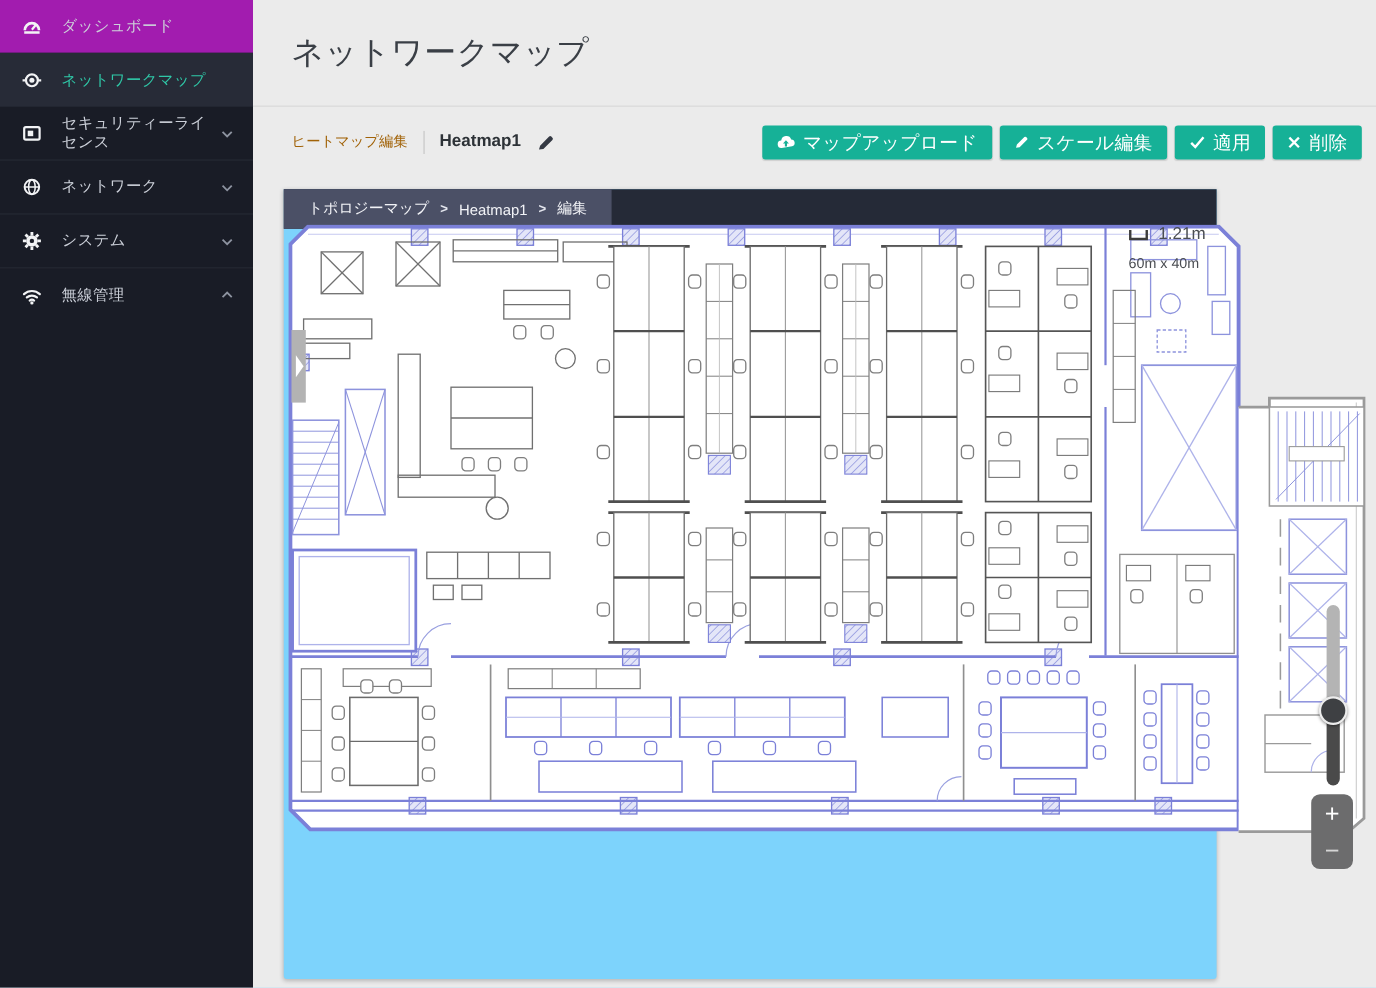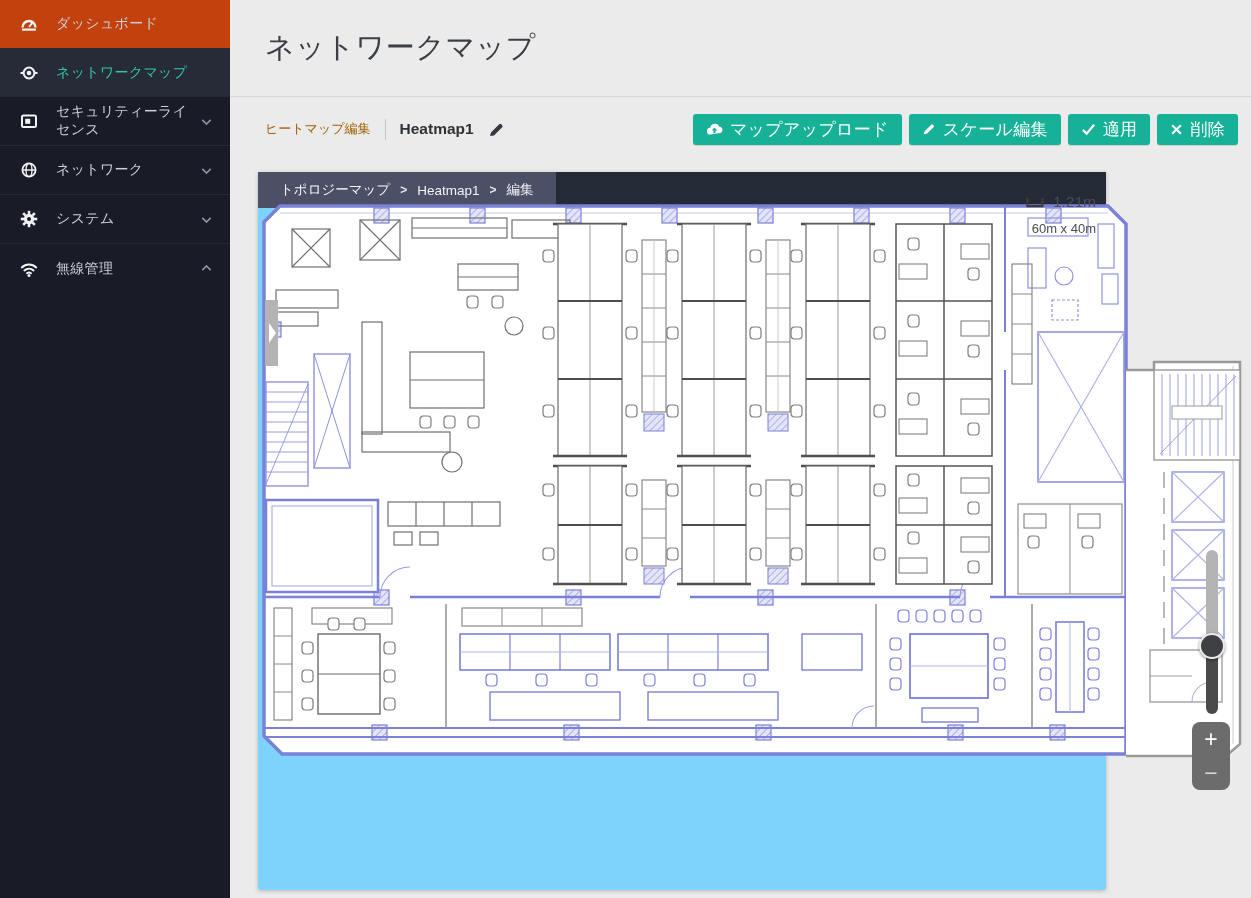--- a/index.html
+++ b/index.html
@@ -5,21 +5,21 @@
   * { box-sizing: border-box; }
   html,body { margin:0; padding:0; }
   body {
     width:1251px; height:898px; position:relative; overflow:hidden;
     background:#ebebeb;
     font-family:"Liberation Sans","DejaVu Sans",sans-serif;
   }
   
   .sidebar { position:absolute; left:0; top:0; width:230px; height:898px; background:#191c26; }
   .nav-item { display:flex; align-items:center; height:49px; padding:0 16px 0 19px; cursor:pointer; }
-  .nav-item.dashboard { background:#c2410c; height:48px; }
+  .nav-item.dashboard { background:#a21caf; height:48px; }
   .nav-item.active { background:#272b37; }
   .nav-item.bordered { border-bottom:1px solid #262a34; }
   .nav-icon { width:20px; height:18px; margin-right:17px; flex:none; display:flex; align-items:center; justify-content:center; color:#f2f3f5; }
   .nav-label { font-size:14px; color:#ccd0d9; flex:1; letter-spacing:.3px; }
   .nav-item.active .nav-label { color:#2fc7a7; }
   .nav-chevron { width:15px; height:15px; color:#8d93a0; flex:none; }
   .nav-sub { padding-top:10px; }
   .sub-item { height:34px; display:flex; align-items:center; padding-left:47px; font-size:13.5px; color:#b4b9c4; cursor:pointer; letter-spacing:.3px; }
   
   .main { position:absolute; left:230px; top:0; width:1021px; height:898px; }
@@ -39,21 +39,21 @@
   
   .panel { position:absolute; left:28px; top:172px; width:848px; height:718px; background:#7dd3fc;
            box-shadow:0 1px 4px rgba(0,0,0,.22); border-radius:0 0 3px 3px; }
   .breadcrumb-bar { height:36px; background:#252a37; display:flex; }
   .breadcrumb-seg { background:#4b5066; display:flex; align-items:center; padding:0 22px; gap:10px;
                     font-size:13.5px; color:#f2f3f7; min-width:270px; }
   .crumb { cursor:pointer; white-space:nowrap; }
   .crumb-sep { font-weight:700; font-size:12px; color:#e4e6ee; }
   .plan { position:absolute; left:4px; top:32px; }
   
-  .scale-box { position:absolute; right:10px; top:21px; text-align:right; color:#4a4d52; }
+  .scale-box { position:absolute; right:10px; top:32px; text-align:left; color:#4a4d52; }
   .scale-row { display:flex; align-items:center; gap:9px; justify-content:flex-end; font-size:15.5px; }
   .dim-row { margin-top:10px; font-size:13px; }
   
   .zoom-slider { position:absolute; left:946px; top:378px; width:16px; height:166px; cursor:pointer; }
   .track-top { position:absolute; left:2px; top:0; width:12px; height:96px; background:#b4b4b4; border-radius:6px 6px 0 0; }
   .track-bottom { position:absolute; left:2px; top:96px; width:12px; height:68px; background:#4a4a4a; border-radius:0 0 6px 6px; }
   .thumb { position:absolute; left:-5px; top:83px; width:26px; height:26px; border-radius:50%;
            background:#3e4043; border:2px solid #ececec; box-shadow:0 1px 3px rgba(0,0,0,.45); cursor:grab; }
   
   .zoom-buttons { position:absolute; left:934px; top:550px; width:38px; height:68px; background:#6c6c6d;

